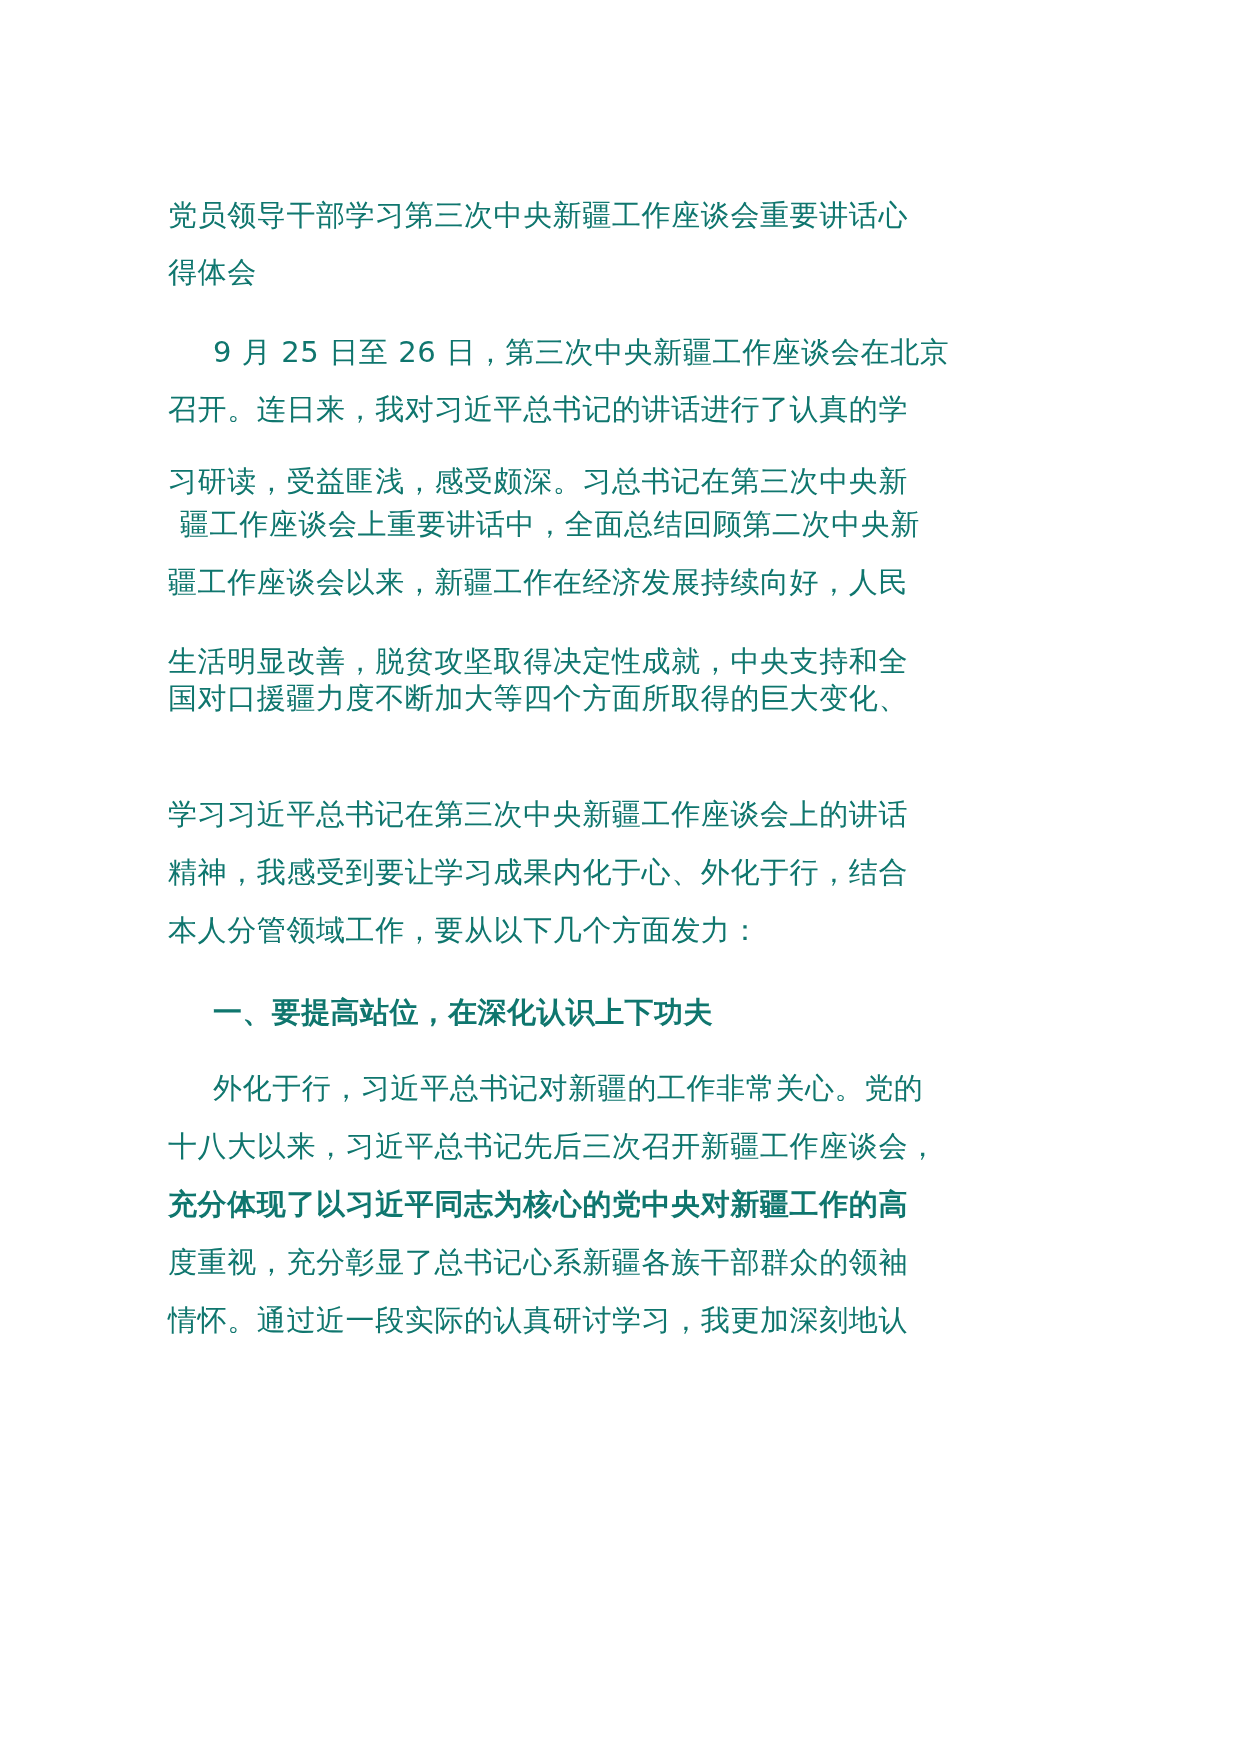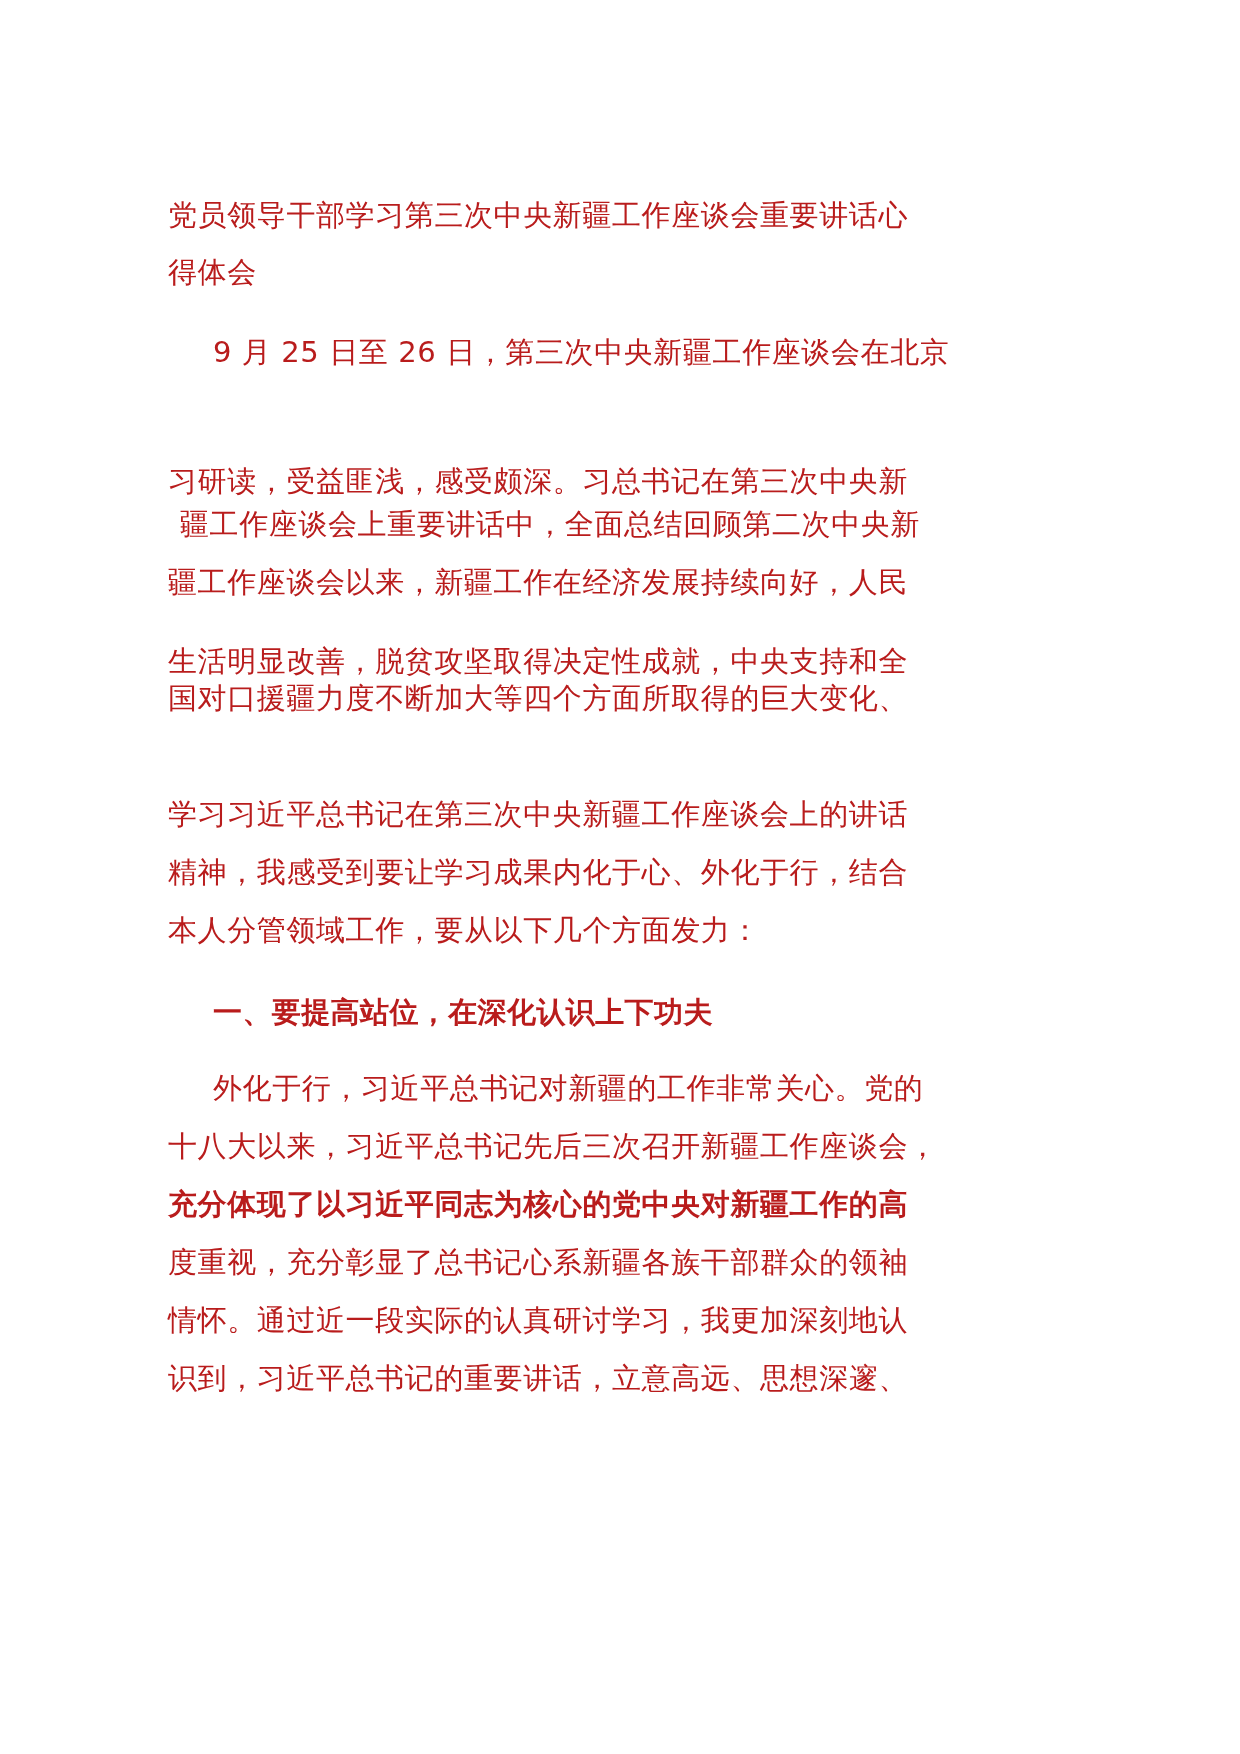--- a/index.html
+++ b/index.html
@@ -22,21 +22,21 @@
       height: 1754px;
       background: #ffffff;
     }
     .line {
       position: absolute;
       left: 168px;
       white-space: nowrap;
       font-size: 29px;
       line-height: 40px;
       height: 40px;
-      color: #b91c1c;
+      color: #0f766e;
       letter-spacing: 0.6px;
     }
     .line.indent { left: 213px; }
     .title-line {
       font-size: 29px;
       letter-spacing: 0.6px;
     }
     .heading-line {
       font-weight: bold;
       font-size: 29px;
@@ -45,31 +45,31 @@
   </style>
 </head>
 <body>
 
 <div class="page">
 
   <div class="line title-line" style="top:195px;">党员领导干部学习第三次中央新疆工作座谈会重要讲话心</div>
   <div class="line title-line" style="top:252px;">得体会</div>
 
   <div class="line indent" style="top:332px;">9 月 25 日至 26 日，第三次中央新疆工作座谈会在北京</div>
+  <div class="line" style="top:389px;">召开。连日来，我对习近平总书记的讲话进行了认真的学</div>
   <div class="line" style="top:461px;">习研读，受益匪浅，感受颇深。习总书记在第三次中央新</div>
   <div class="line" style="top:504px;margin-left:12px;">疆工作座谈会上重要讲话中，全面总结回顾第二次中央新</div>
   <div class="line" style="top:562px;">疆工作座谈会以来，新疆工作在经济发展持续向好，人民</div>
   <div class="line" style="top:620px;margin-top:21px;">生活明显改善，脱贫攻坚取得决定性成就，中央支持和全</div>
   <div class="line" style="top:678px;">国对口援疆力度不断加大等四个方面所取得的巨大变化、</div>
   <div class="line" style="top:794px;">学习习近平总书记在第三次中央新疆工作座谈会上的讲话</div>
   <div class="line" style="top:852px;">精神，我感受到要让学习成果内化于心、外化于行，结合</div>
   <div class="line" style="top:910px;">本人分管领域工作，要从以下几个方面发力：</div>
 
   <div class="line indent heading-line" style="top:992px;">一、要提高站位，在深化认识上下功夫</div>
 
   <div class="line indent" style="top:1068px;">外化于行，习近平总书记对新疆的工作非常关心。党的</div>
   <div class="line" style="top:1126px;">十八大以来，习近平总书记先后三次召开新疆工作座谈会，</div>
   <div class="line" style="top:1184px;font-weight:bold;">充分体现了以习近平同志为核心的党中央对新疆工作的高</div>
   <div class="line" style="top:1242px;">度重视，充分彰显了总书记心系新疆各族干部群众的领袖</div>
   <div class="line" style="top:1300px;text-align:right;">情怀。通过近一段实际的认真研讨学习，我更加深刻地认</div>
-  <div class="line" style="top:1358px;">识到，习近平总书记的重要讲话，立意高远、思想深邃、</div>
 
 </div>
 
 </body></html>

